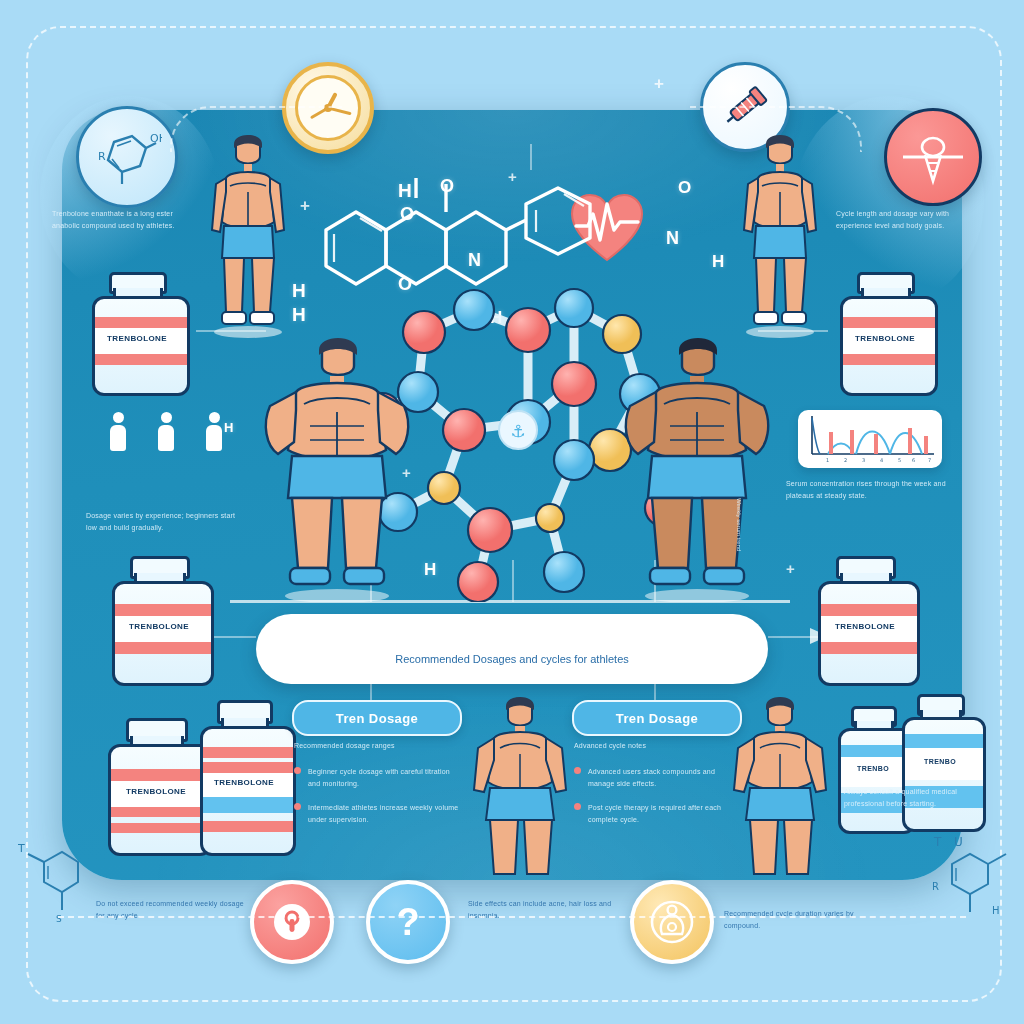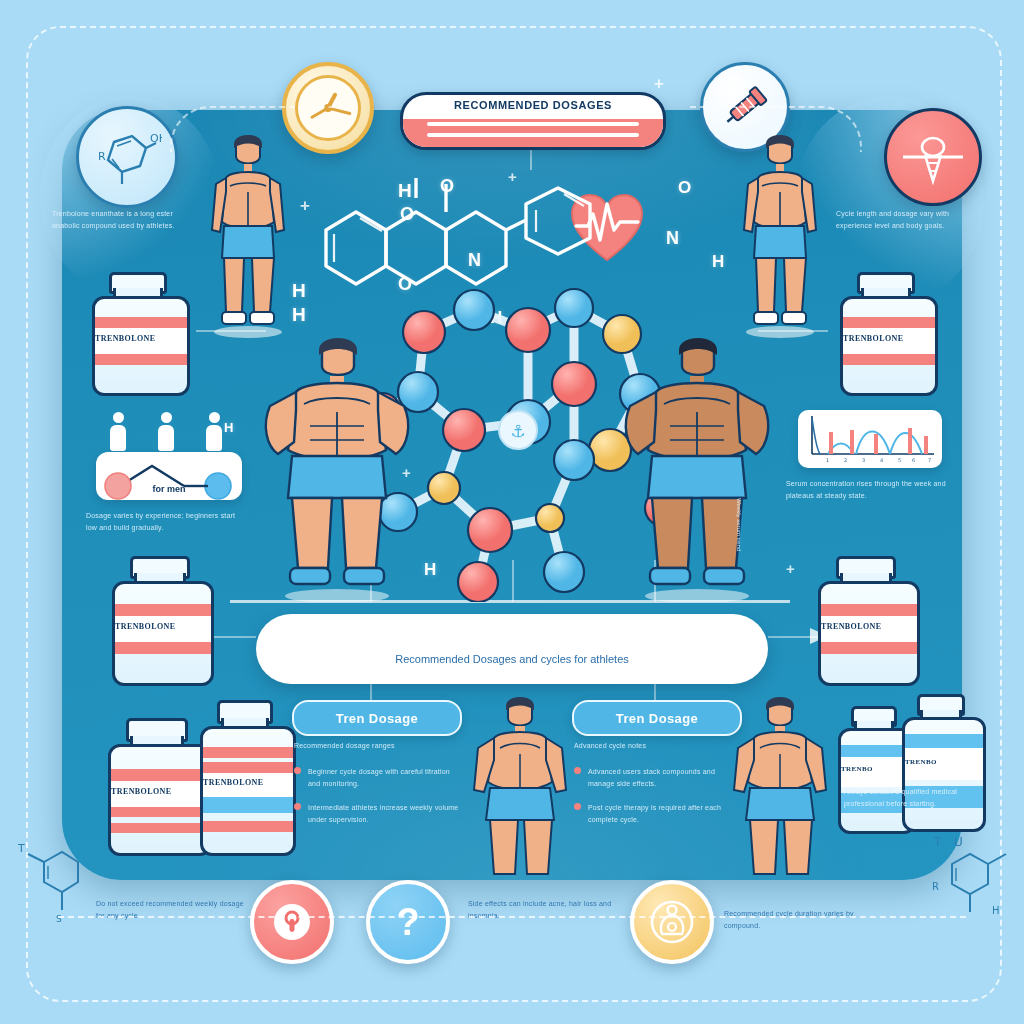--- a/index.html
+++ b/index.html
@@ -123,22 +123,22 @@
   .bottle{position:absolute;}
   .bt-cap{position:absolute;left:50%;transform:translateX(-50%);
     background:#f2fbff;border:3px solid #123a63;border-radius:5px 5px 3px 3px;}
   .bt-neck{position:absolute;left:50%;transform:translateX(-50%);
     background:#e8f7ff;border-left:3px solid #123a63;border-right:3px solid #123a63;}
   .bt-body{position:absolute;left:0;top:0;width:100%;
     background:linear-gradient(180deg,#f6fdff,#dff3fd);
     border:3px solid #123a63;border-radius:12px;overflow:hidden;}
   .bt-stripe{position:absolute;left:0;right:0;background:#f4837f;}
   .bt-stripe.blue{background:#62c2ef;}
-  .bt-label{position:absolute;left:0;right:8px;text-align:left;
-    color:#123a63;font-weight:700;letter-spacing:.4px;font-family:Liberation Serif, serif;}
+  .bt-label{position:absolute;left:0;right:8px;text-align:center;
+    color:#123a63;font-weight:700;letter-spacing:.4px;}
   .bt-white{position:absolute;left:0;right:0;background:#ffffff;}
 
   
   .athlete{position:absolute;}
 
   
   .title-pill{
     position:absolute;left:256px;top:614px;width:512px;height:70px;
     background:#ffffff;border-radius:35px;
     box-shadow:0 6px 16px rgba(10,50,80,.25);
@@ -211,26 +211,20 @@
   <div class="hline" style="left:768px;top:636px;width:60px;"></div>
   <div class="hline" style="left:196px;top:330px;width:70px;"></div>
   <div class="hline" style="left:758px;top:330px;width:70px;"></div>
   <div class="vline" style="left:530px;top:144px;height:26px;"></div>
 
   <svg width="1024" height="1024" style="position:absolute;left:0;top:0;pointer-events:none;">
     <polygon points="196,636 214,628 214,644" fill="rgba(255,255,255,.8)"></polygon>
     <polygon points="828,636 810,628 810,644" fill="rgba(255,255,255,.8)"></polygon>
   </svg>
 
-  <div class="top-banner">
-    <div class="tb-title">RECOMMENDED DOSAGES</div>
-    <div class="tb-bar"></div>
-    <div class="tb-line l1"></div>
-    <div class="tb-line l2"></div>
-  </div>
 
   <div class="badge badge-mol">
     <svg width="70" height="70" viewBox="0 0 70 70">
       <polygon points="22,20 40,14 54,26 48,44 30,50 16,38" fill="none" stroke="#2a7fb0" stroke-width="2.4"></polygon>
       <line x1="25" y1="24" x2="39" y2="19" stroke="#2a7fb0" stroke-width="1.6"></line>
       <line x1="20" y1="37" x2="27" y2="46" stroke="#2a7fb0" stroke-width="1.6"></line>
       <line x1="54" y1="26" x2="64" y2="21" stroke="#2a7fb0" stroke-width="2.2"></line>
       <line x1="30" y1="50" x2="30" y2="62" stroke="#2a7fb0" stroke-width="2.2"></line>
       <text x="58" y="20" font-size="11" fill="#2a7fb0" font-family="DejaVu Sans, sans-serif">OH</text>
       <text x="6" y="38" font-size="11" fill="#2a7fb0" font-family="DejaVu Sans, sans-serif">R</text>
@@ -613,29 +607,20 @@
   <div class="pg-person" style="left:158px;top:412px;">
     <div class="pg-head"></div>
     <div class="pg-body"></div>
   </div>
   <div class="pg-person" style="left:206px;top:412px;">
     <div class="pg-head"></div>
     <div class="pg-body"></div>
   </div>
   <span class="atom-label" style="left:224px;top:420px;font-size:13px;">H</span>
 
-  <div class="people-card">
-    <svg width="146" height="48" viewBox="0 0 146 48">
-      <path d="M24 34 L56 14 L88 34" fill="none" stroke="#123a63" stroke-width="2.4"></path>
-      <circle cx="22" cy="34" r="13" fill="#f4a2a0" stroke="#f0807d" stroke-width="1.6"></circle>
-      <circle cx="122" cy="34" r="13" fill="#5cbcee" stroke="#3fa9e0" stroke-width="1.6"></circle>
-      <line x1="88" y1="34" x2="112" y2="34" stroke="#123a63" stroke-width="2.4"></line>
-    </svg>
-    <div style="position:absolute;left:0;right:0;bottom:6px;text-align:center;font-size:9px;font-weight:700;color:#123a63;">for men</div>
-  </div>
 
   <div class="chart-card">
     <svg width="144" height="58" viewBox="0 0 144 58">
       <line x1="14" y1="6" x2="14" y2="44" stroke="#123a63" stroke-width="1.6"></line>
       <line x1="14" y1="44" x2="136" y2="44" stroke="#123a63" stroke-width="1.6"></line>
       <path d="M14 8 C17 30 19 40 22 44" fill="none" stroke="#2a6ea8" stroke-width="1.6"></path>
       <path d="M30 44 C38 30 48 30 56 44" fill="none" stroke="#4fb6e6" stroke-width="2"></path>
       <path d="M58 44 C66 14 82 14 92 44" fill="none" stroke="#4fb6e6" stroke-width="2"></path>
       <path d="M92 44 C100 16 114 16 124 44" fill="none" stroke="#4fb6e6" stroke-width="2"></path>
       <g fill="#f4837f">

